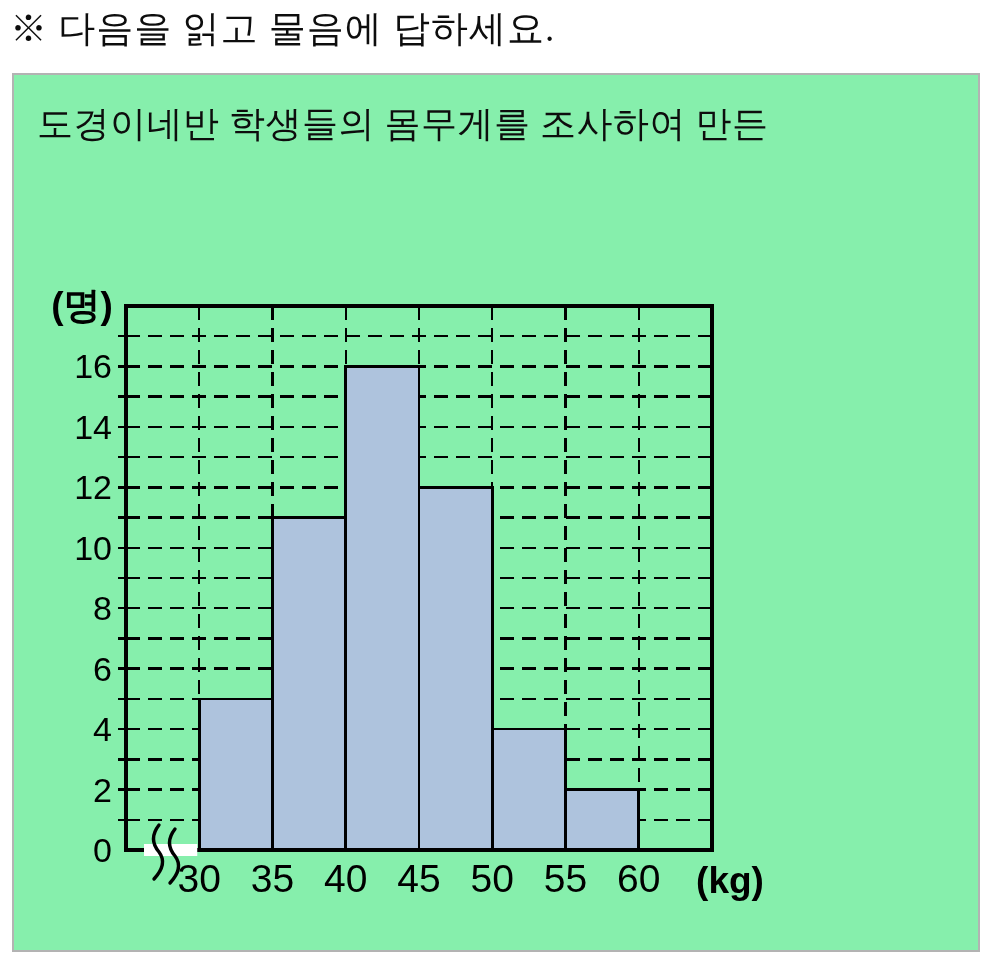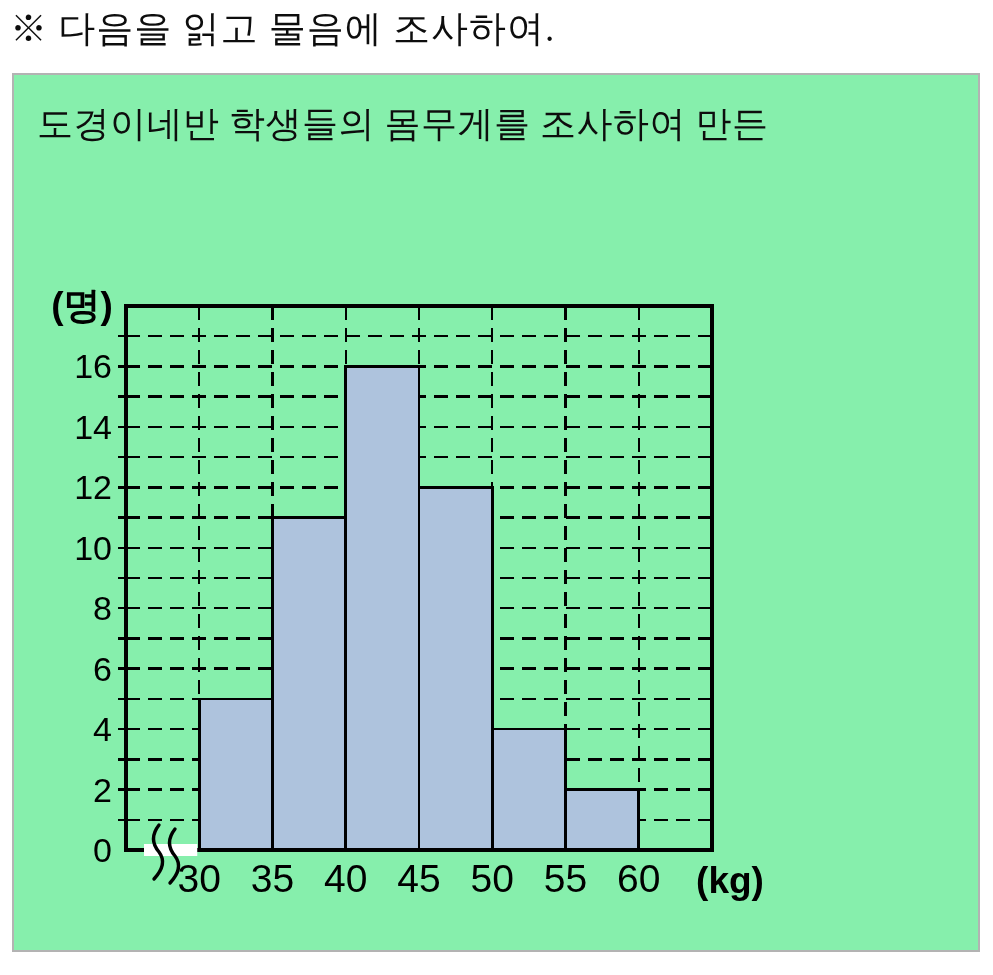--- a/index.html
+++ b/index.html
@@ -28,21 +28,21 @@
   .ylab{font-size:34px;}
   .xlab{font-size:39px;}
   .unitlab{font-size:37px;font-weight:600;}
   .wave{fill:none;stroke:#000;stroke-width:3.4;stroke-linecap:round;}
 </style>
 </head>
 <body>
 
 <main>
 
-  <p class="instruction">※ 다음을 읽고 물음에 조사하여.</p>
+  <p class="instruction">※ 다음을 읽고 물음에 답하세요.</p>
 
   <section class="problem-box">
     <p class="description">
       <span>도경이네반 학생들의 몸무게를 조사하여 만든</span><br>
     </p>
 
     <svg class="chart-svg" viewBox="0 0 964 875" aria-hidden="true">
         <line x1="112" y1="744.7777777777778" x2="698" y2="744.7777777777778" class="dash" stroke="#000000"></line>
         <line x1="112" y1="714.5555555555555" x2="698" y2="714.5555555555555" class="dash" stroke="#000000"></line>
         <line x1="112" y1="684.3333333333334" x2="698" y2="684.3333333333334" class="dash" stroke="#000000"></line>

